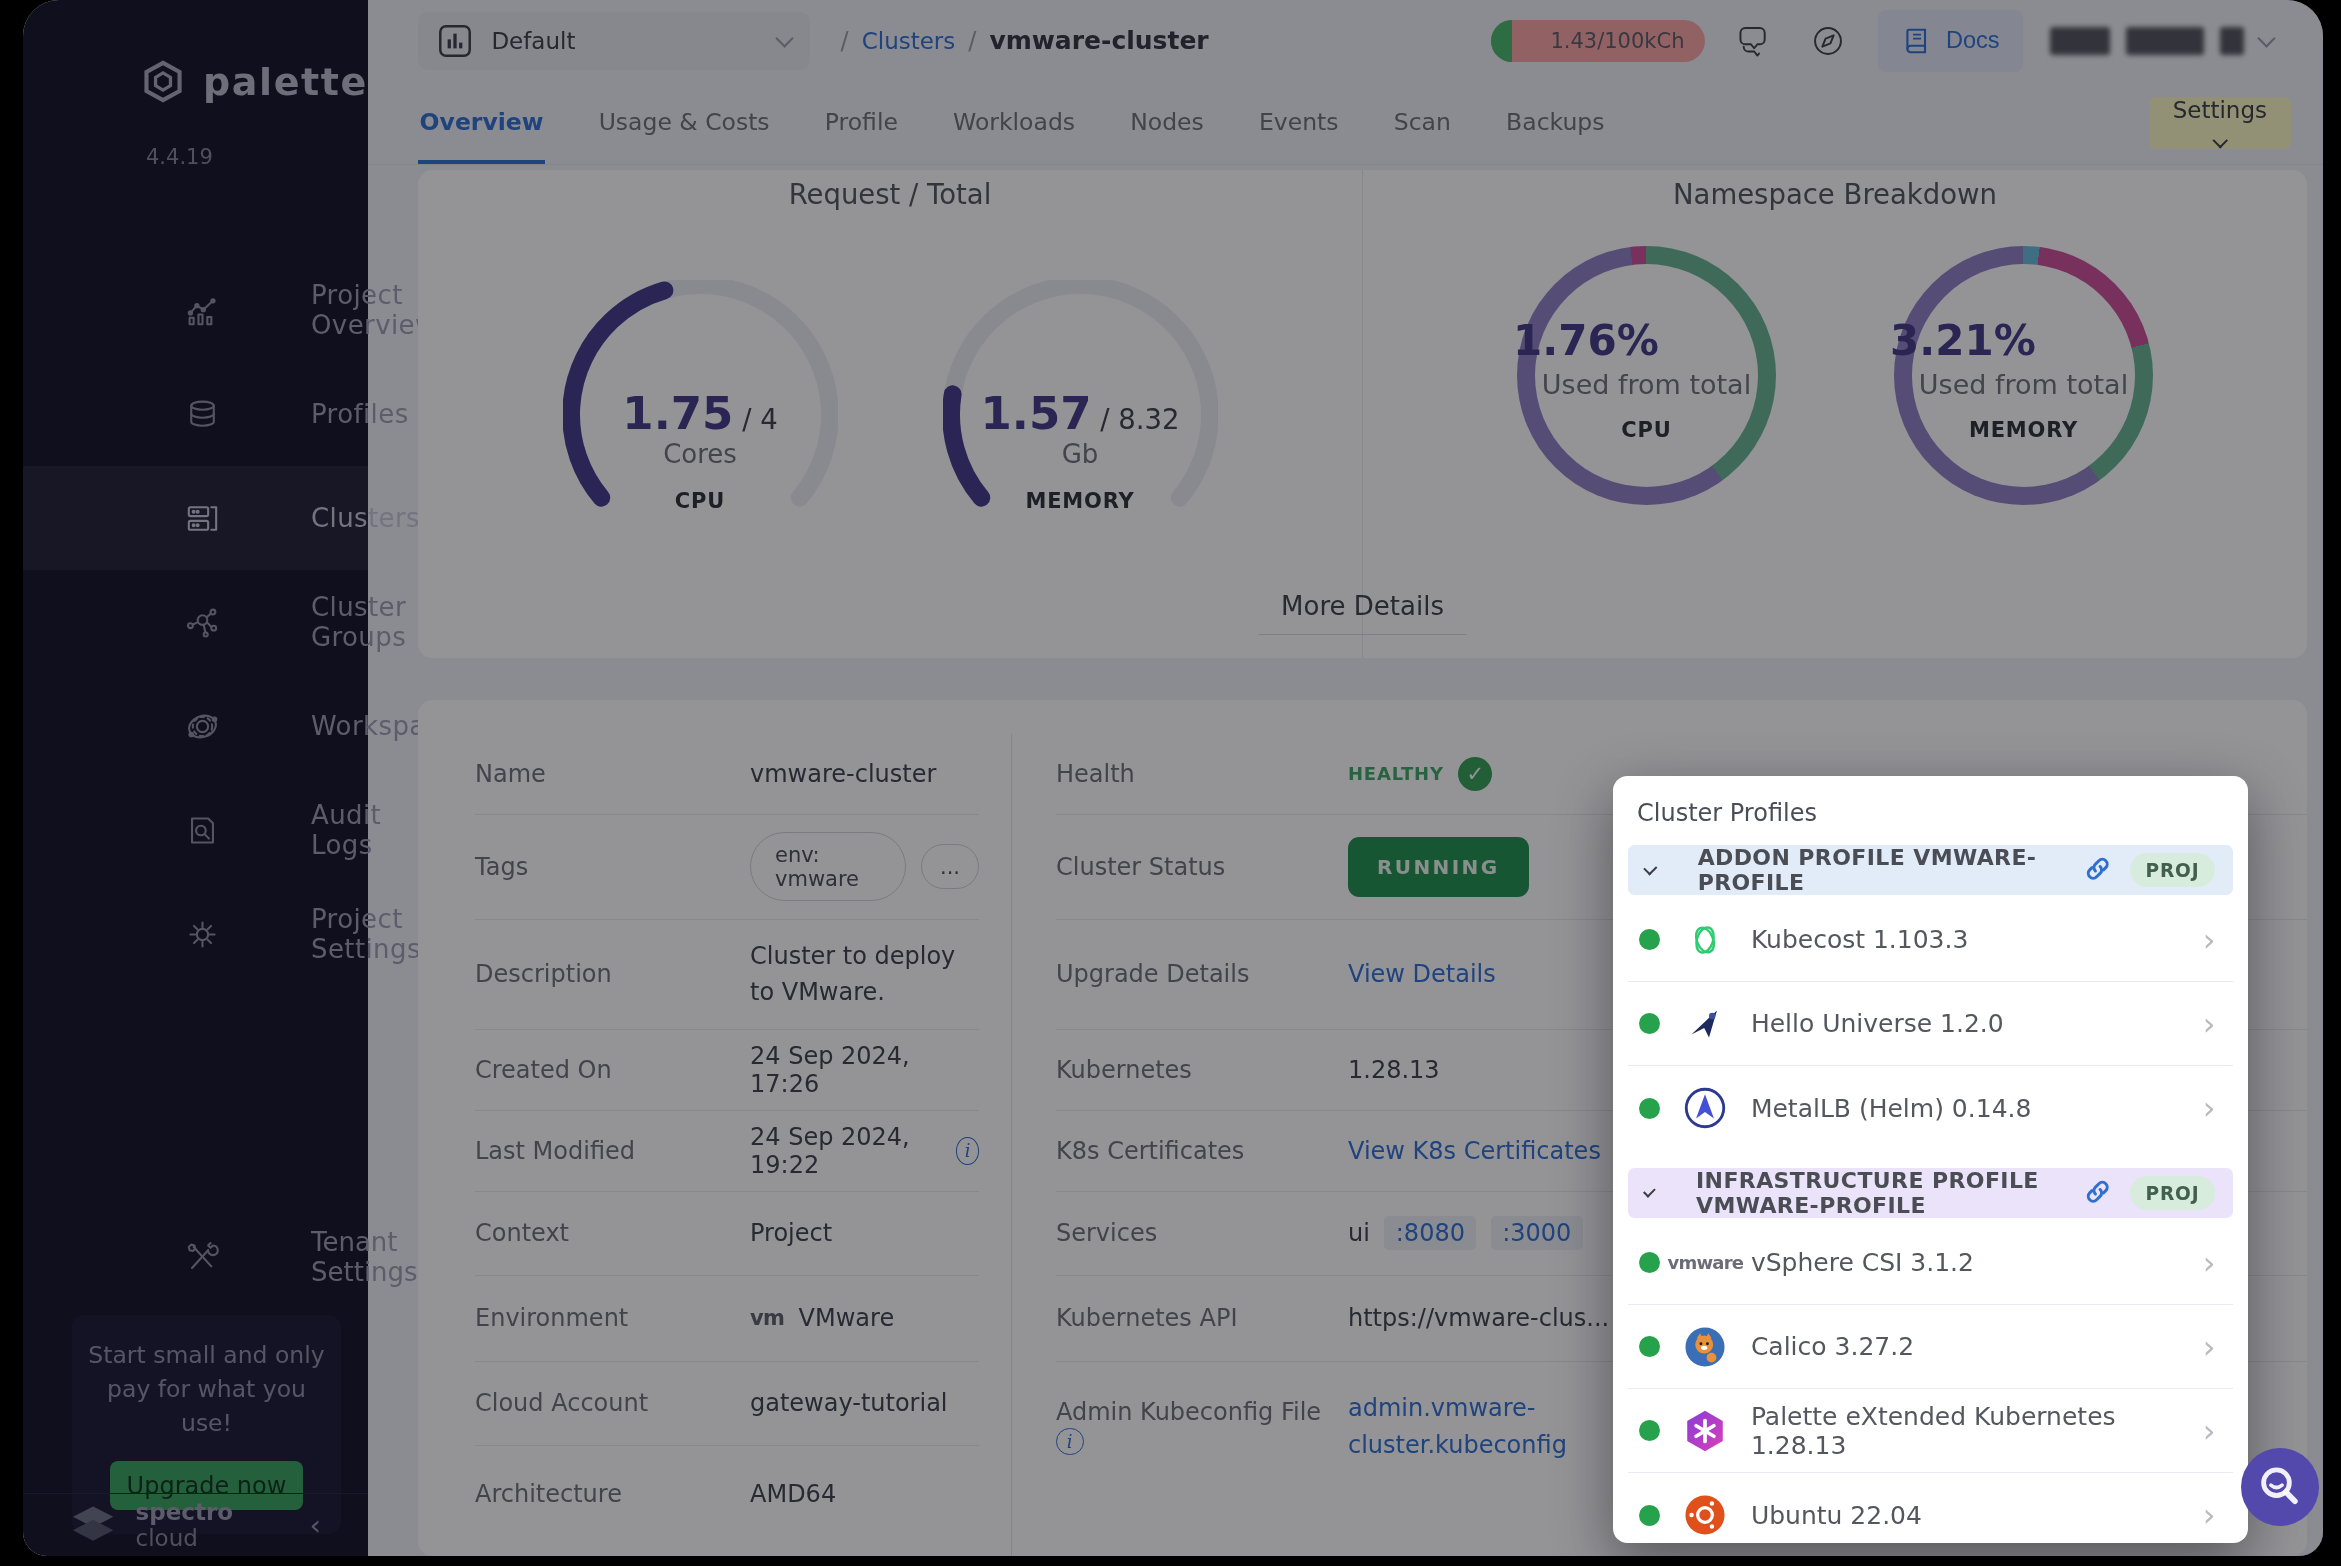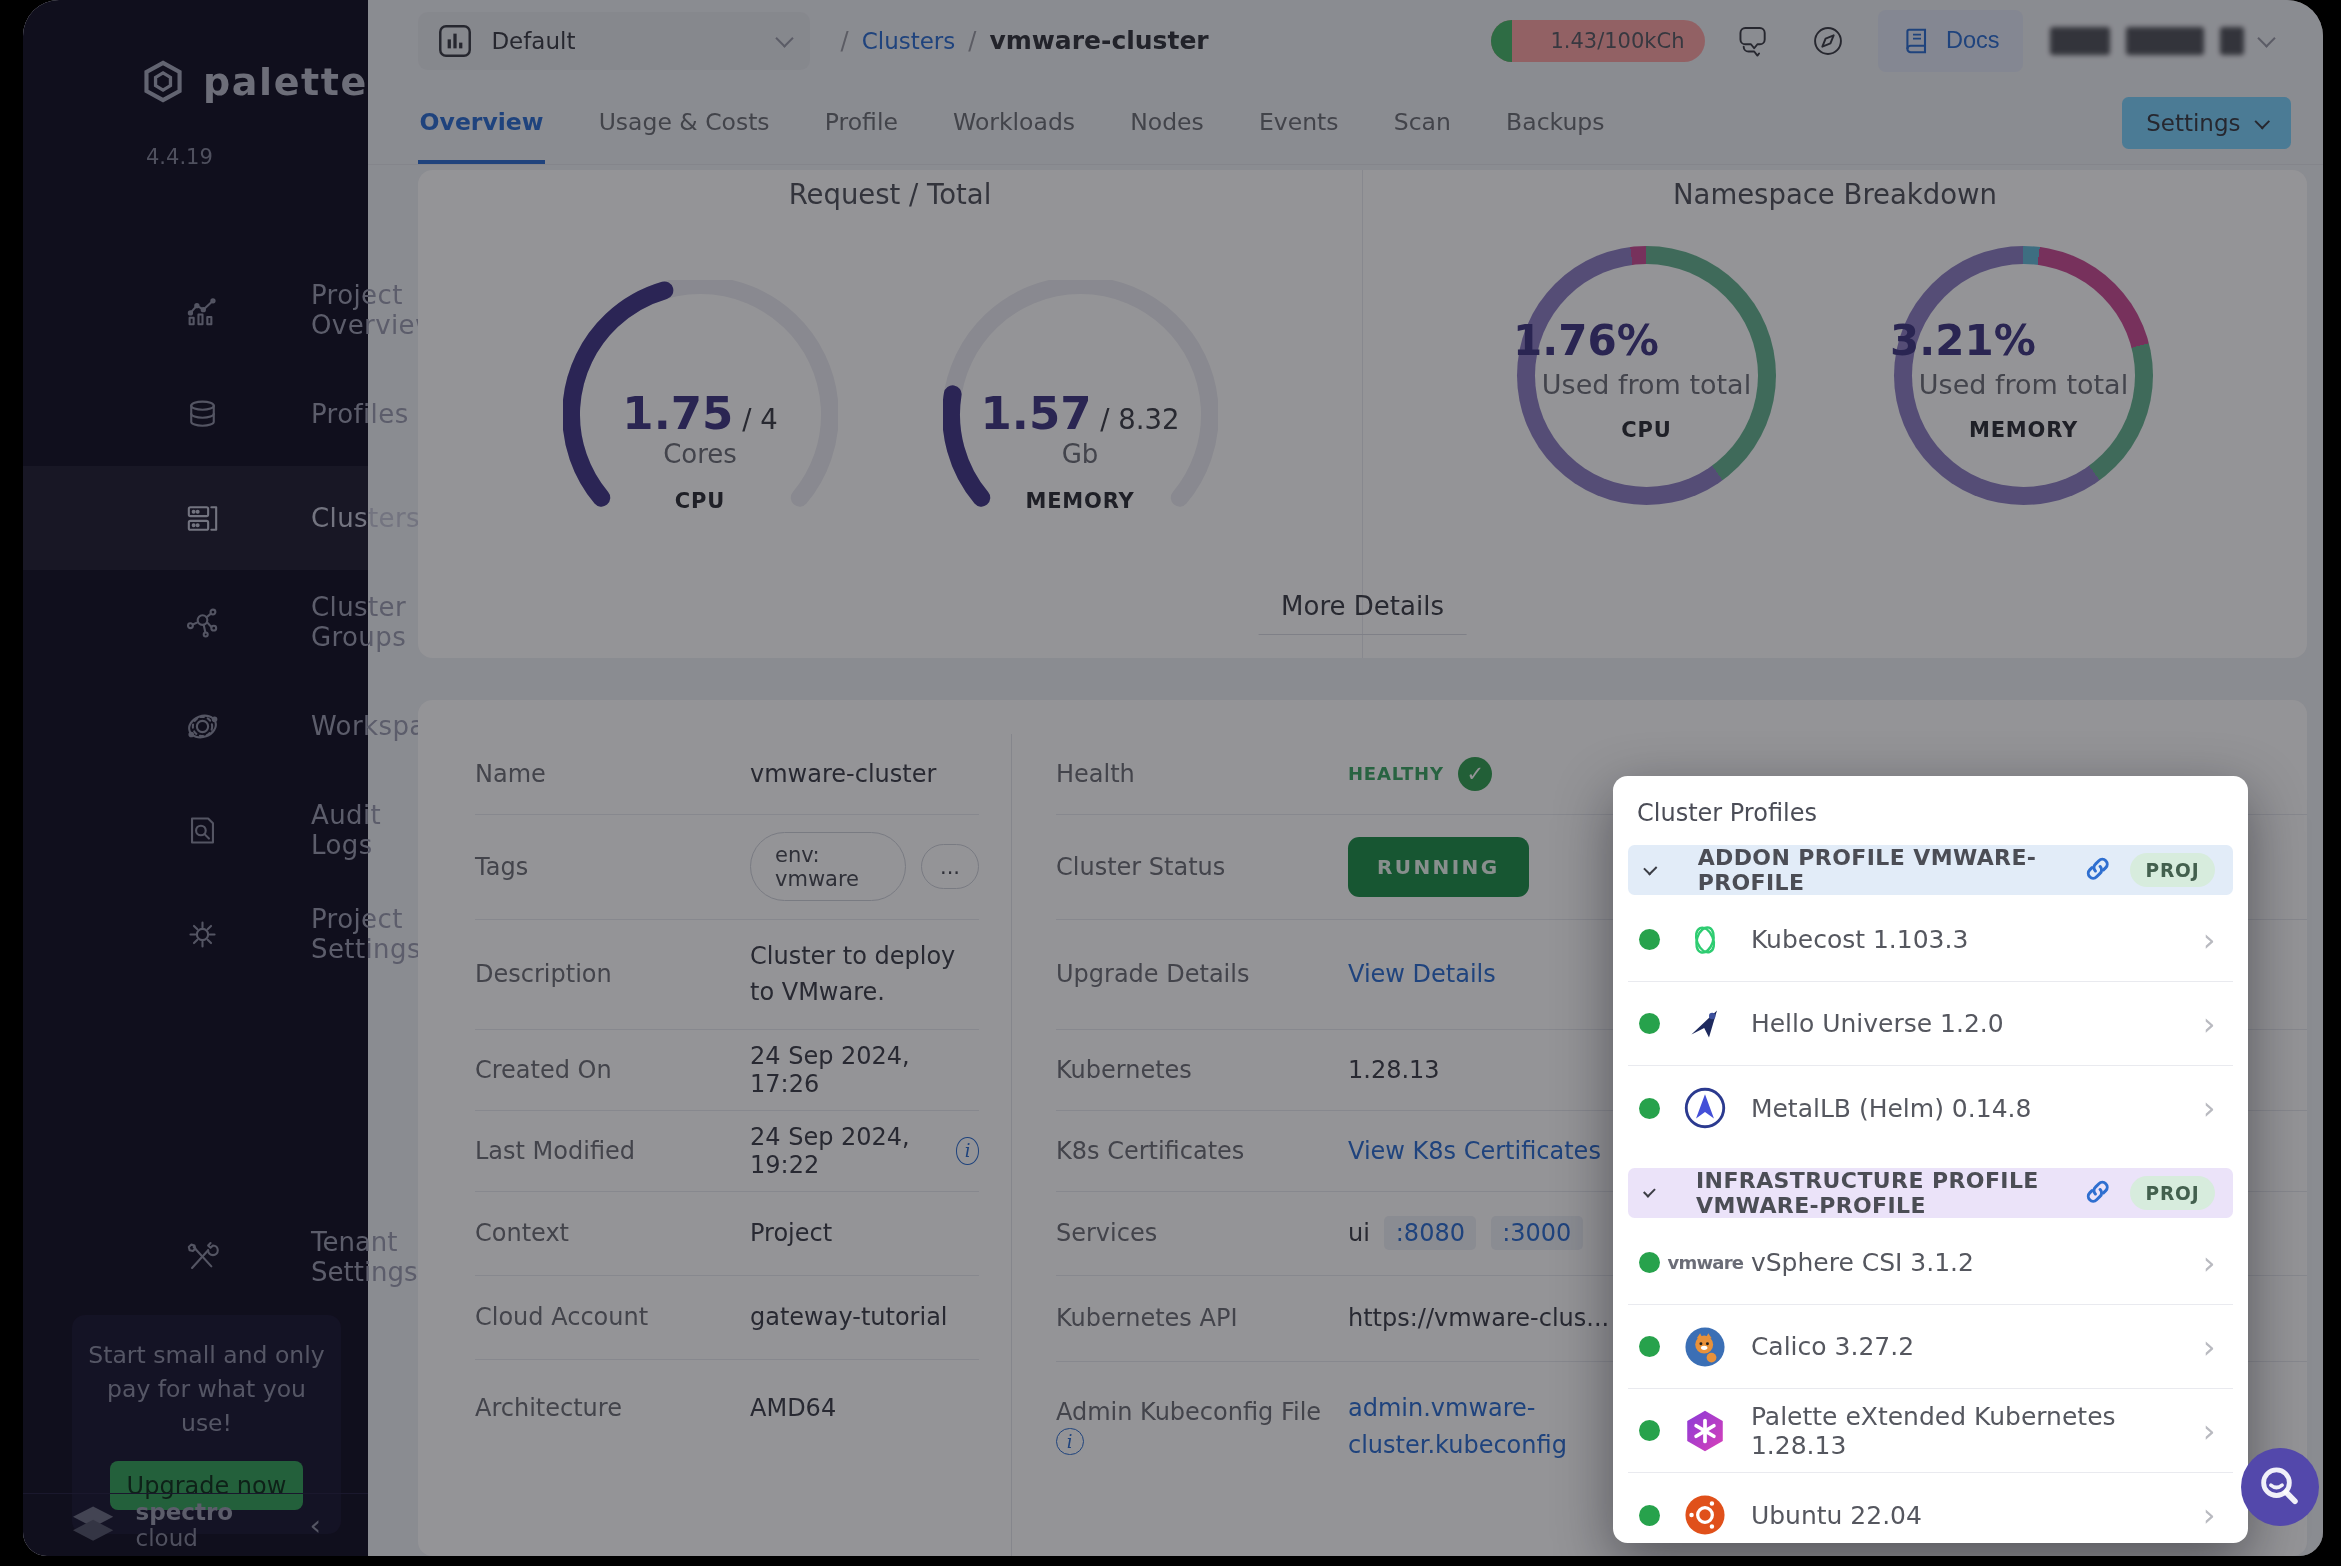--- a/index.html
+++ b/index.html
@@ -58,22 +58,22 @@
   .docs-btn { height:62px; padding:0 23px; background:#e2e8f6; border:none; border-radius:8px;
     display:flex; align-items:center; gap:13px; cursor:pointer; }
   .docs-btn span { color:#2f6fd0; font-size:23.5px; font-family:inherit; }
   .user-box { display:flex; align-items:center; gap:16px; cursor:pointer; }
   .redact { height:27.5px; background:#43454c; border-radius:3.2px; filter:blur(2.4px); opacity:.9; }
 
   .tabsbar { height:87px; display:flex; align-items:flex-start; padding:14.6px 32px 0 50px; gap:52px;
     border-bottom:1.6px solid #e2e4ea; }
   .tab { font-size:23.5px; color:#6e7077; padding:11.3px 1.6px 24px; cursor:pointer; border-bottom:4px solid transparent; }
   .tab.active { color:#2f6fd0; font-weight:600; border-bottom-color:#2f6fd0; }
-  .settings-btn { margin-left:auto; height:52px; padding:0 24px; background:#7dd3fc; border:none; border-radius:6.5px;
-    display:flex; align-items:center; gap:16px; font-size:23px; color:#3c3e46; font-family:inherit; cursor:pointer; }
+  .settings-btn { margin-left:auto; height:52px; padding:0 24px; background:#fef9c3; border:none; border-radius:6.5px;
+    display:flex; align-items:center; gap:16px; font-size:23px; color:#3c3e46; font-family:inherit; cursor:pointer;flex-direction:column; }
   .settings-btn .chev { border-color:#3c3e46; width:10.5px; height:10.5px; margin-top:-3.2px; }
 
   
   .card { background:#fff; border-radius:14.6px; margin:0 16px 0 50px; }
   .charts-card { height:518px; margin-top:4.9px; display:flex; position:relative; }
   .half { flex:1; position:relative; }
   .half.right { border-left:1.6px solid #e8eaef; }
   .chart-title { text-align:center; margin-top:8px; font-size:27.5px; font-weight:500; color:#53555e; }
   .viz-row { display:flex; justify-content:center; }
   .half.left .viz-row { gap:105px; margin-top:70px; }
@@ -412,20 +412,27 @@
           <div class="dlabel">Last Modified</div>
           <div class="dvalue">
               <span>24 Sep 2024, 19:22</span>
             <span class="info-i">i</span>
             </div>
         </div>
         <div class="drow" style="height:84px">
           <div class="dlabel">Context</div>
           <div class="dvalue">Project</div>
         </div>
+        <div class="drow" style="height:86px">
+          <div class="dlabel">Environment</div>
+          <div class="dvalue">
+              <span class="vm-mark">vm</span>
+            <span>VMware</span>
+            </div>
+        </div>
         <div class="drow" style="height:84px">
           <div class="dlabel">Cloud Account</div>
           <div class="dvalue">gateway-tutorial</div>
         </div>
         <div class="drow" style="height:97px">
           <div class="dlabel">Architecture</div>
           <div class="dvalue">AMD64</div>
         </div>
       </div>
 

